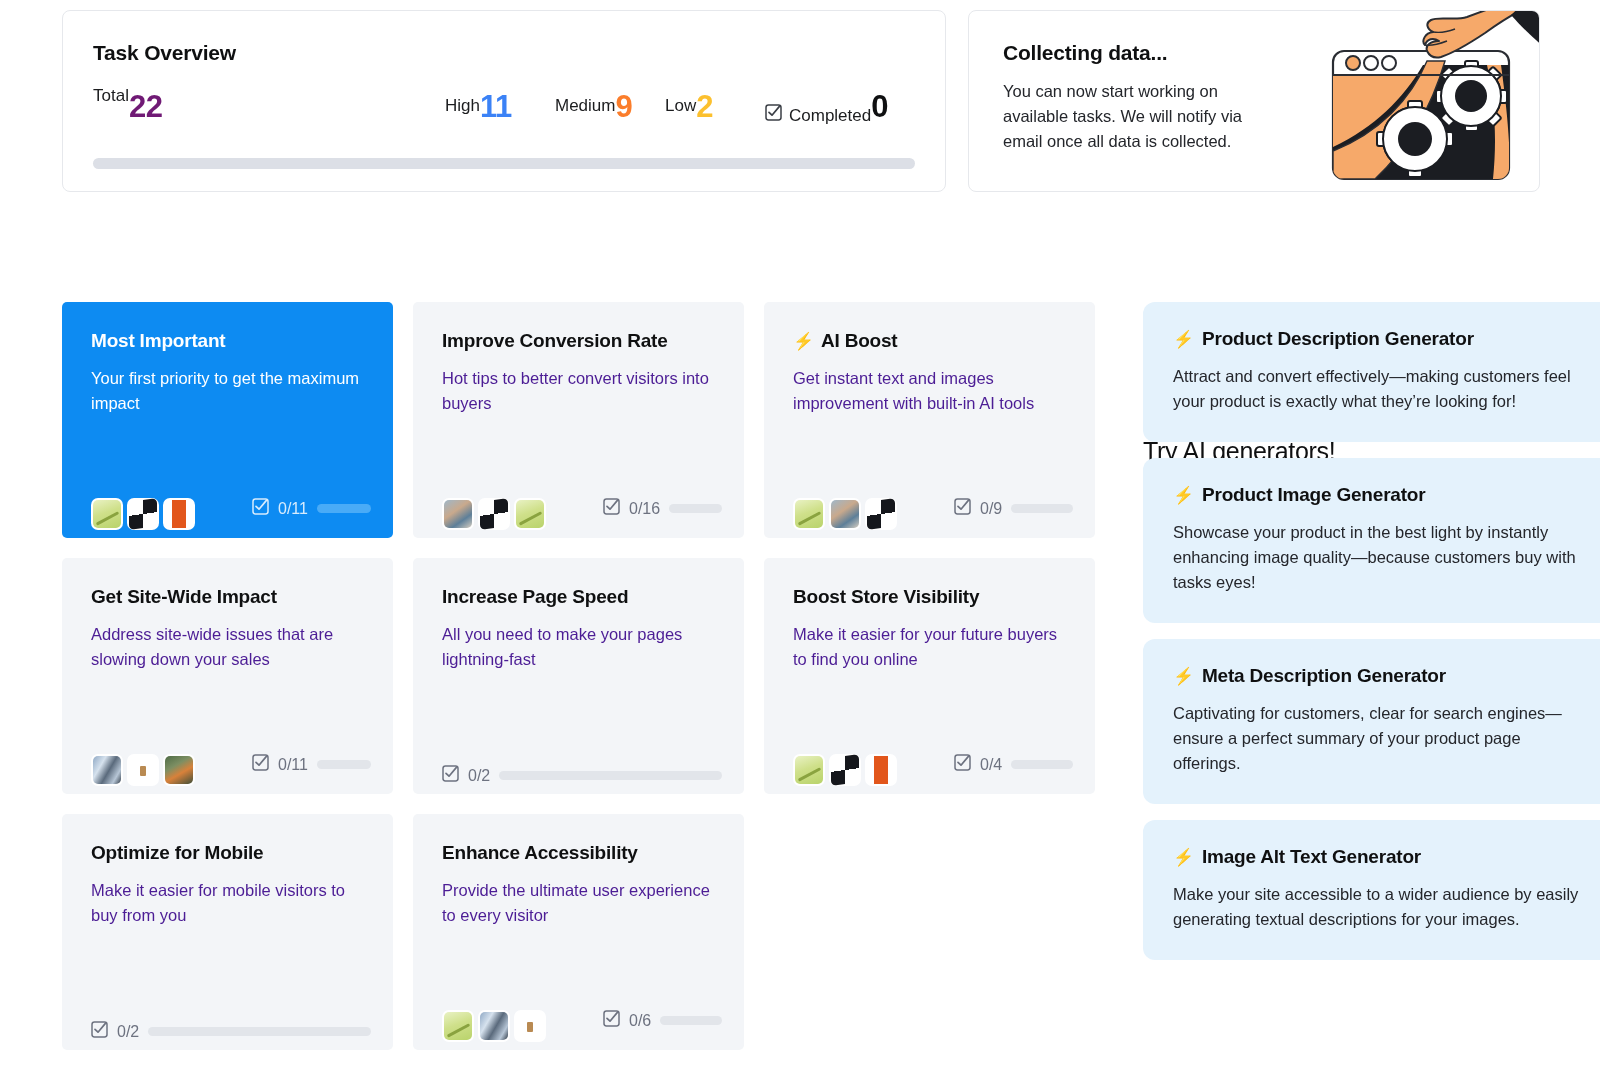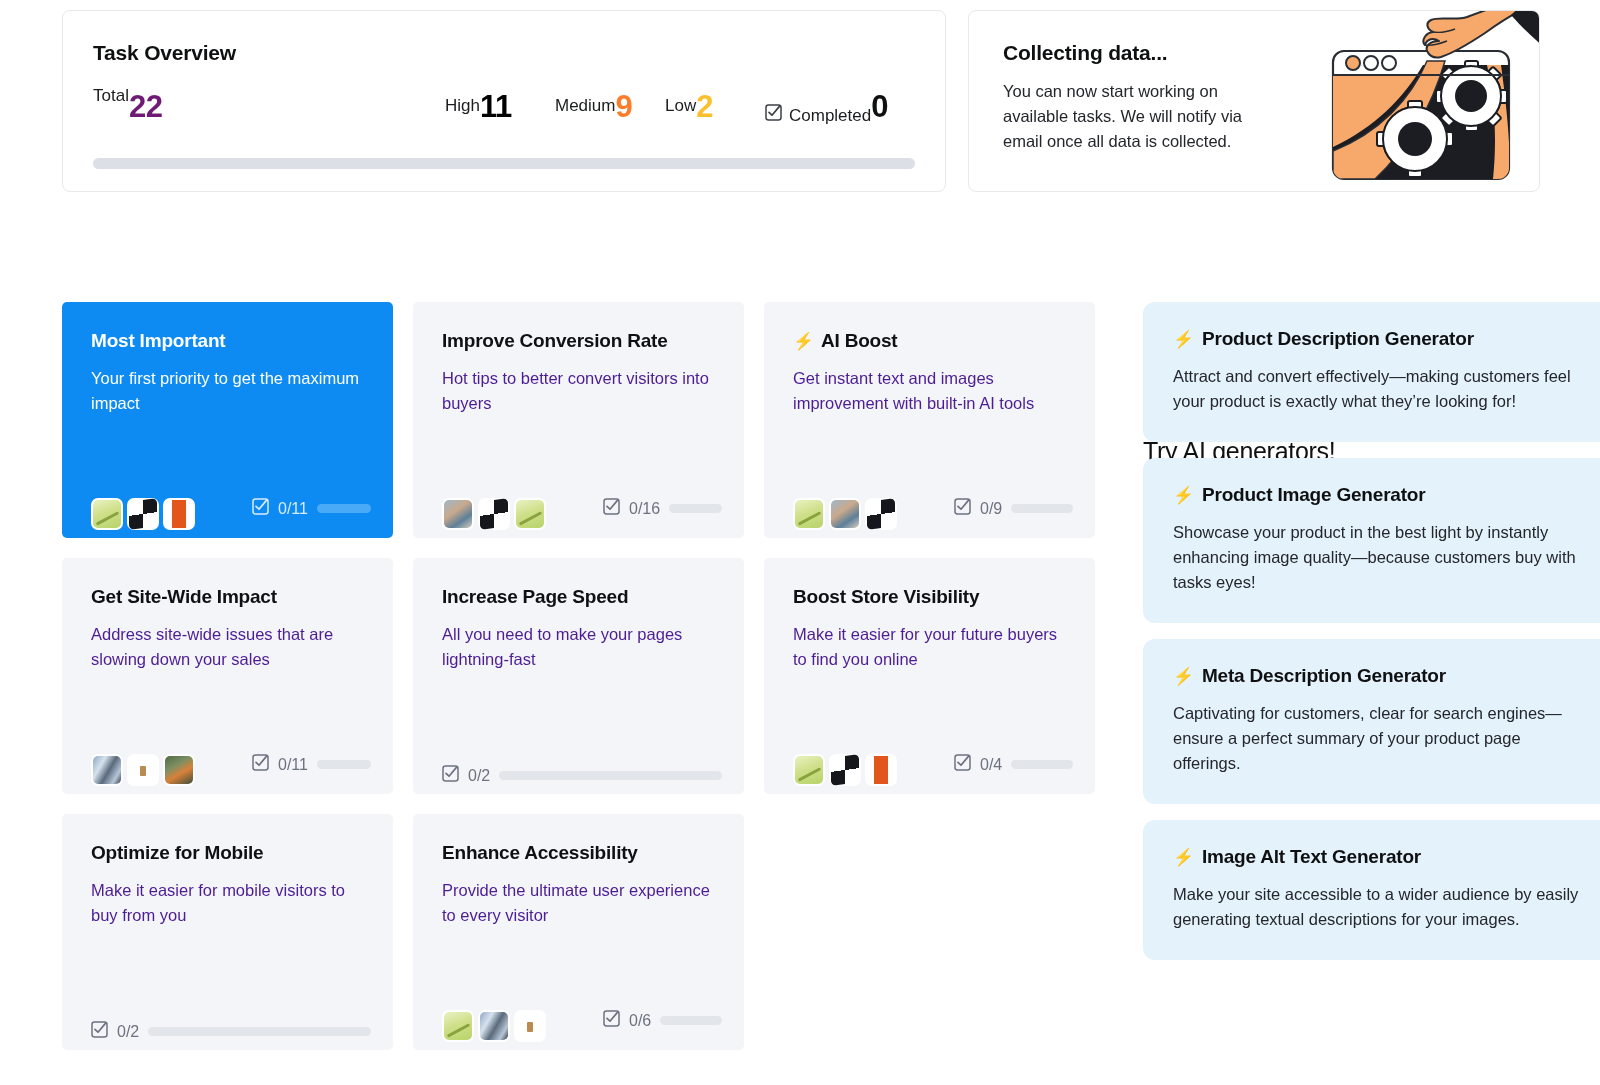--- a/index.html
+++ b/index.html
@@ -27,21 +27,21 @@
   .to-title { font-size: 21px; font-weight: bold; letter-spacing: -0.2px; }
 
   .to-stats { display: flex; align-items: flex-start; margin-top: 20px; }
   .stat { display: flex; }
   .stat-label { font-size: 17px; color: #1c1d1f; font-weight: 400; line-height: 22px; }
   .stat-value { font-size: 31px; font-weight: bold; line-height: 40px; margin-top: 2px; letter-spacing: -0.5px; }
   .stat-total { flex: 0 0 auto; width: 352px; align-items: flex-start; }
   .stat-total .stat-value { color: #701a75; }
   .stat-high { width: 110px; align-items: center; }
   .stat-high .stat-label { align-self: center; }
-  .stat-high .stat-value { color: #000000; }
+  .stat-high .stat-value { color: #3b82f6; }
   .stat-med { width: 110px; align-items: center; }
   .stat-med .stat-value { color: #fb7d2b; }
   .stat-low { width: 100px; align-items: center; }
   .stat-low .stat-value { color: #fcc02e; }
   .stat-done { flex: 1; align-items: flex-end; }
   .stat-done .stat-label { display: flex; align-items: center; gap: 7px; }
   .stat-done .stat-value { color: #0f1011; }
 
   .to-bar { position: absolute; left: 30px; right: 30px; bottom: 22px; height: 11px; border-radius: 6px; background: #dcdfe6; }
 

